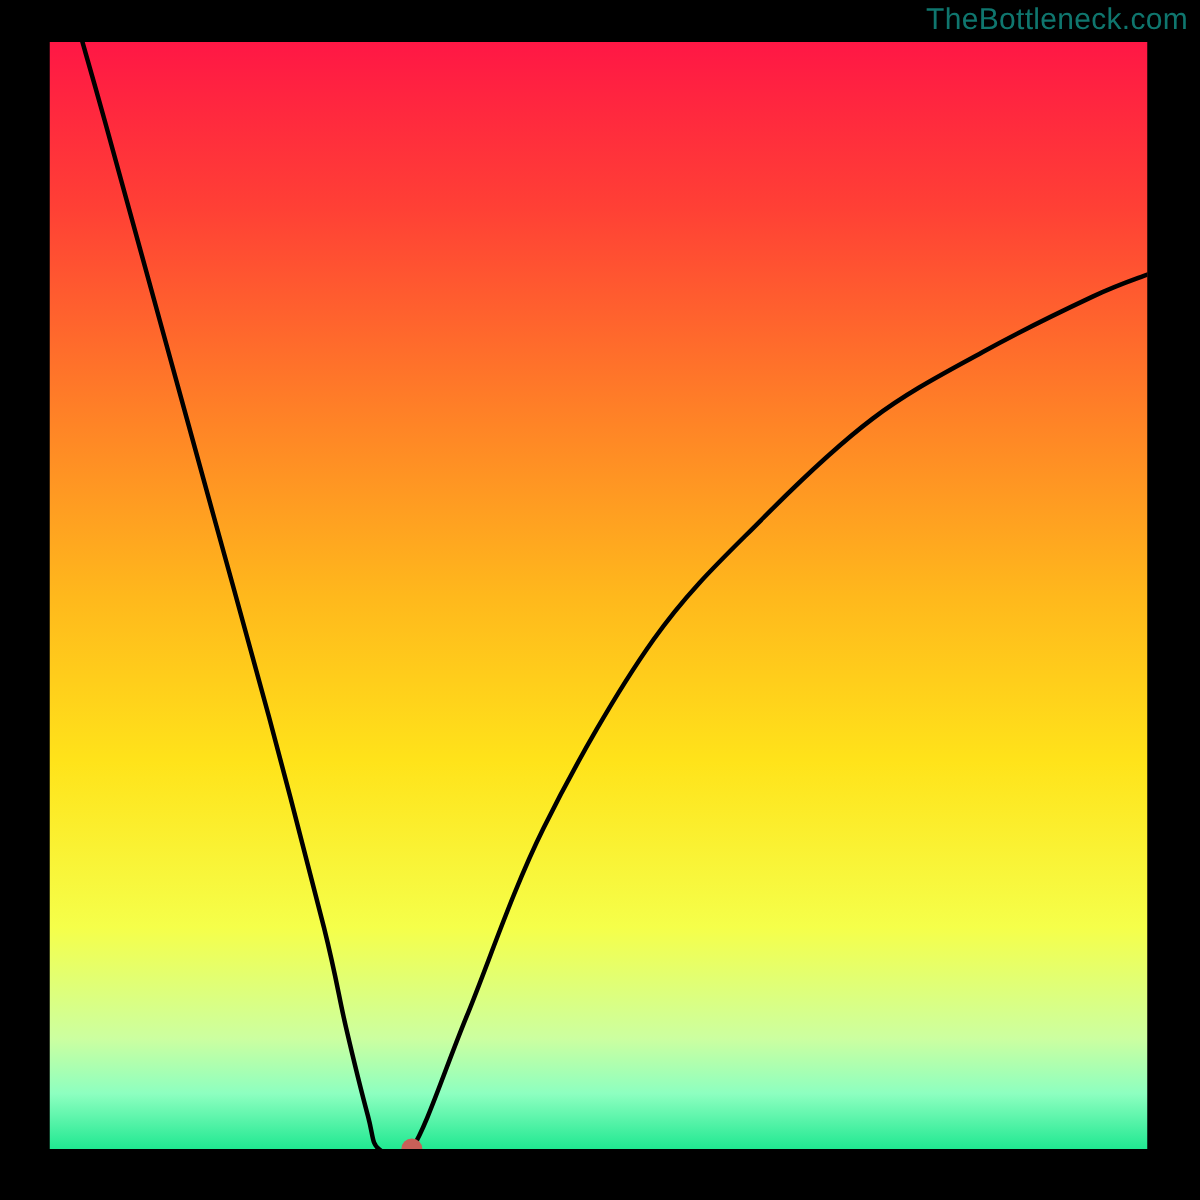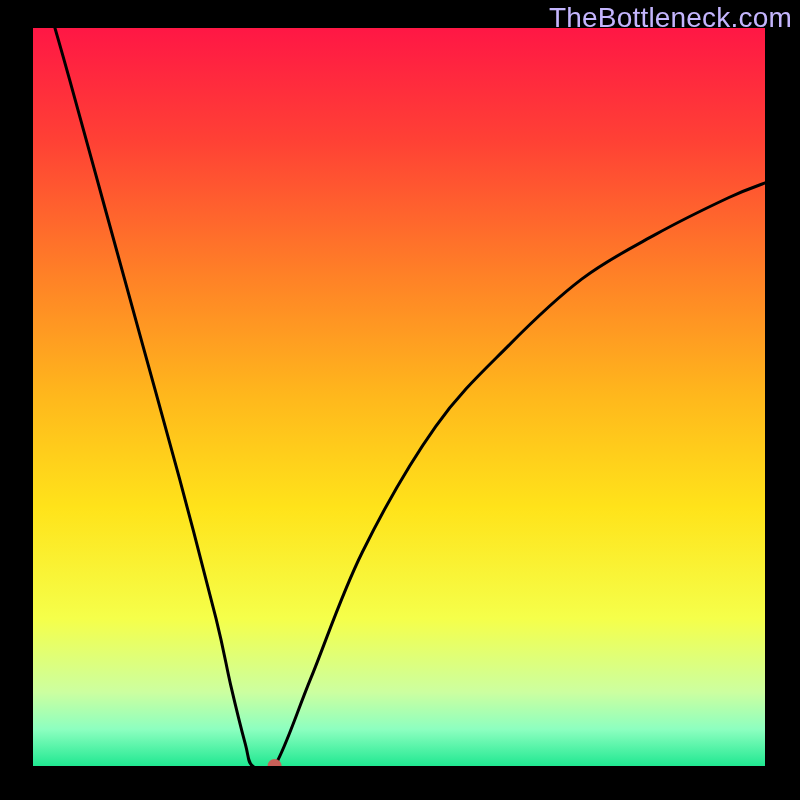--- a/index.html
+++ b/index.html
@@ -13,22 +13,22 @@
   .frame {
     position: relative;
     width: 800px;
     height: 800px;
     background: #000;
   }
   .watermark {
     position: absolute;
     top: 2px;
     right: 8px;
-    color: #c4b5fd;
-    font-size: 28px;
+    color: #0f766e;
+    font-size: 20px;
     font-weight: 500;
     letter-spacing: 0.2px;
     z-index: 5;
     margin-left: 32px;
   }
   .plot {
     position: absolute;
     background: #000;
     box-sizing: border-box;
   }

